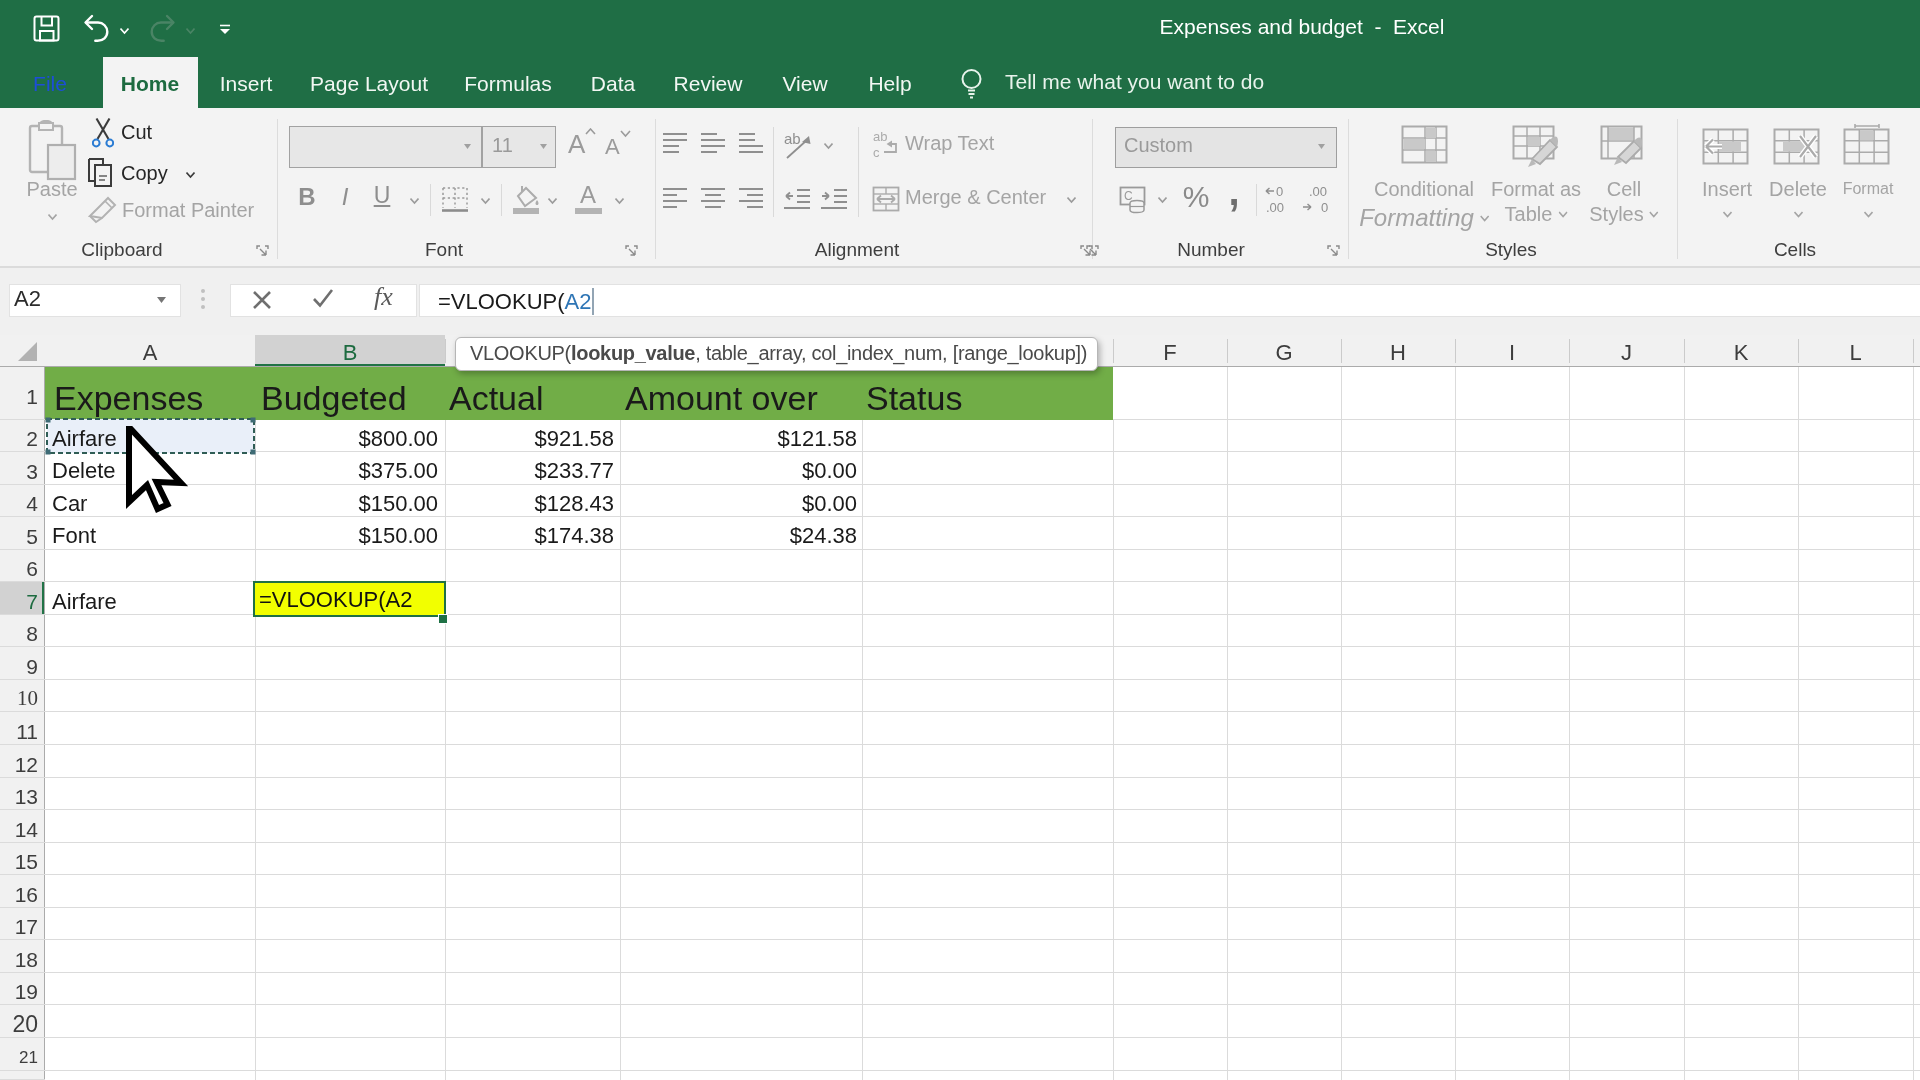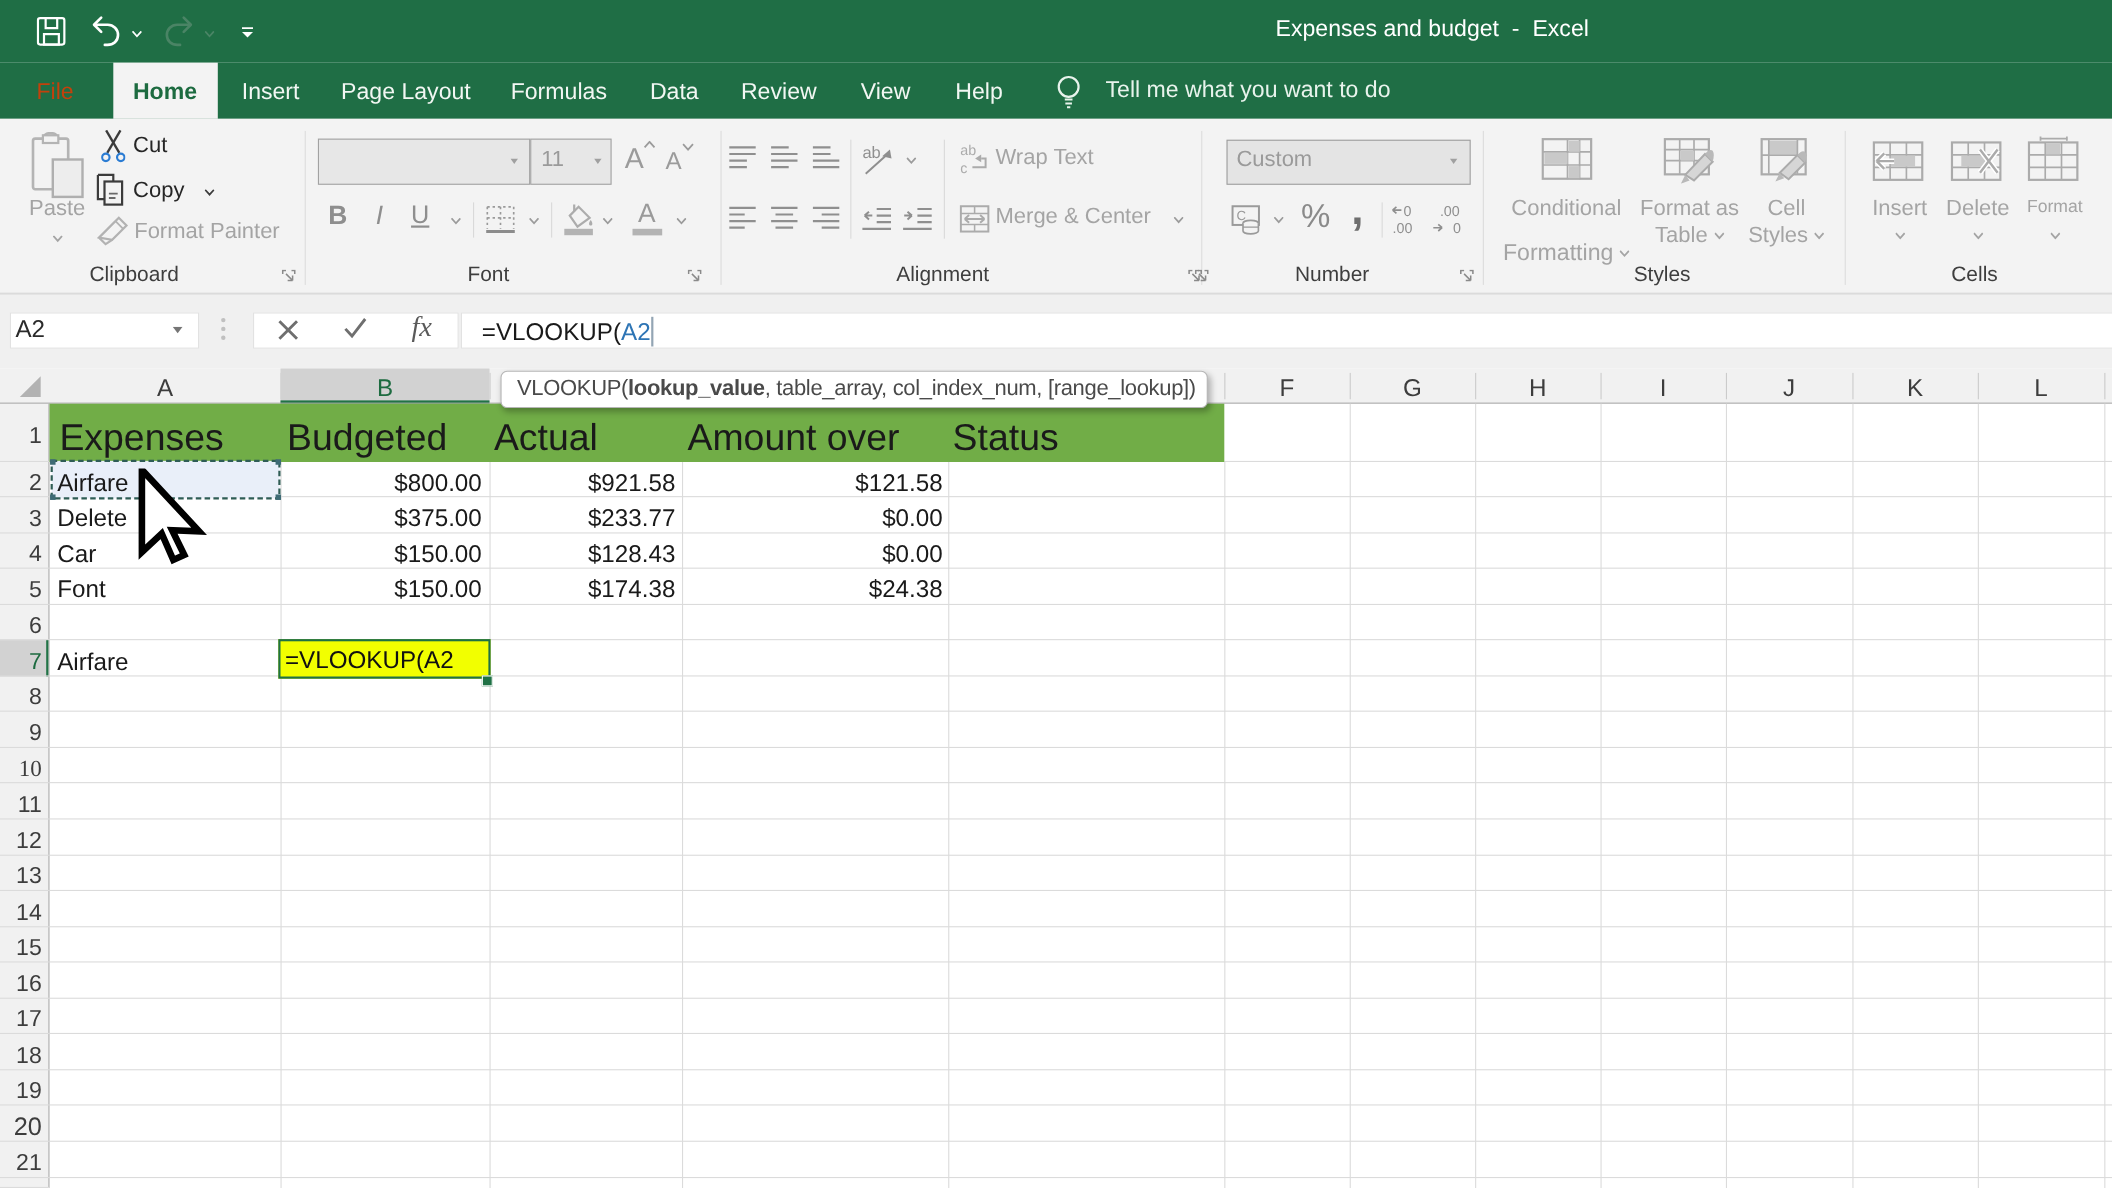--- a/index.html
+++ b/index.html
@@ -26,21 +26,21 @@
 <svg class="i" style="left:185.5px;top:27.5px" width="9" height="7">
       <polyline points="0.5,0.5 4.5,5.0 8.5,0.5" fill="none" stroke="#4A8465" stroke-width="1.6"></polyline>
     </svg>
 <svg class="i" style="left:219px;top:24px" width="12" height="12" viewBox="0 0 12 12">
 <line x1="1" y1="1.5" x2="11" y2="1.5" stroke="#fff" stroke-width="1.6"></line>
 <polygon points="1,5 11,5 6,10" fill="#fff"></polygon>
 </svg>
 <div class="t" style="left:1302px;top:16.2px;transform:translateX(-50%);font-family:'Liberation Sans',sans-serif;font-size:21px;color:#FFFFFF;font-weight:400;line-height:21px;">Expenses and budget&nbsp;&nbsp;-&nbsp;&nbsp;Excel</div>
 <div style="position:absolute;left:0px;top:57px;width:1920px;height:51px;background:#1F6E45;"></div>
 <div style="position:absolute;left:103px;top:57px;width:95px;height:51px;background:#F3F3F3;"></div>
-<div class="t" style="left:50px;top:73.2px;transform:translateX(-50%);font-family:'Liberation Sans',sans-serif;font-size:21px;color:#c2410c;font-weight:400;line-height:21px;">File</div>
+<div class="t" style="left:50px;top:73.2px;transform:translateX(-50%);font-family:'Liberation Sans',sans-serif;font-size:21px;color:#1d4ed8;font-weight:400;line-height:21px;">File</div>
 <div class="t" style="left:150px;top:73.2px;transform:translateX(-50%);font-family:'Liberation Sans',sans-serif;font-size:21px;color:#1D6B40;font-weight:600;line-height:21px;">Home</div>
 <div class="t" style="left:246px;top:73.2px;transform:translateX(-50%);font-family:'Liberation Sans',sans-serif;font-size:21px;color:#F2F7F3;font-weight:400;line-height:21px;">Insert</div>
 <div class="t" style="left:369px;top:73.2px;transform:translateX(-50%);font-family:'Liberation Sans',sans-serif;font-size:21px;color:#F2F7F3;font-weight:400;line-height:21px;">Page Layout</div>
 <div class="t" style="left:508px;top:73.2px;transform:translateX(-50%);font-family:'Liberation Sans',sans-serif;font-size:21px;color:#F2F7F3;font-weight:400;line-height:21px;">Formulas</div>
 <div class="t" style="left:613px;top:73.2px;transform:translateX(-50%);font-family:'Liberation Sans',sans-serif;font-size:21px;color:#F2F7F3;font-weight:400;line-height:21px;">Data</div>
 <div class="t" style="left:708px;top:73.2px;transform:translateX(-50%);font-family:'Liberation Sans',sans-serif;font-size:21px;color:#F2F7F3;font-weight:400;line-height:21px;">Review</div>
 <div class="t" style="left:805px;top:73.2px;transform:translateX(-50%);font-family:'Liberation Sans',sans-serif;font-size:21px;color:#F2F7F3;font-weight:400;line-height:21px;">View</div>
 <div class="t" style="left:890px;top:73.2px;transform:translateX(-50%);font-family:'Liberation Sans',sans-serif;font-size:21px;color:#F2F7F3;font-weight:400;line-height:21px;">Help</div>
 <svg class="i" style="left:960px;top:68px" width="24" height="32" viewBox="0 0 24 32">
 <circle cx="11.5" cy="11" r="9" fill="none" stroke="#E8F3EC" stroke-width="2"></circle>
@@ -296,21 +296,21 @@
       <rect x="1.5" y="1.5" width="40" height="32" fill="none" stroke="#ABABAB" stroke-width="2"></rect>
 <rect x="8" y="3" width="26" height="12" fill="#C9C9C9"></rect>
 <line x1="1.5" y1="16" x2="42" y2="16" stroke="#ABABAB" stroke-width="1.5"></line>
 <line x1="8" y1="1.5" x2="8" y2="33" stroke="#ABABAB" stroke-width="1.5"></line>
 <line x1="34" y1="1.5" x2="34" y2="33" stroke="#ABABAB" stroke-width="1.5"></line>
 <path d="M18 32 L34 16 L41 23 L26 38 Z" fill="#D6D6D6" stroke="#ABABAB" stroke-width="1.8"></path>
 <path d="M34 16 q4 -5 7 -3 q2 3 0 10 Z" fill="#B9B9B9"></path>
 <path d="M18 32 l-4 8 8 -3 Z" fill="#B9B9B9"></path>
     </svg>
 <div class="t" style="left:1424px;top:178.8px;transform:translateX(-50%);font-family:'Liberation Sans',sans-serif;font-size:20px;color:#A4A4A4;font-weight:400;line-height:20px;">Conditional</div>
-<div class="t" style="left:1424px;top:220px;transform:translateX(-50%);font-size:21px;color:#A4A4A4;line-height:20px;display:flex;align-items:center;gap:6px;">Formatting<svg width="9" height="7">
+<div class="t" style="left:1424px;top:208px;transform:translateX(-50%);font-size:24px;color:#A4A4A4;line-height:20px;display:flex;align-items:center;gap:6px;font-style:italic;">Formatting<svg width="9" height="7">
         <polyline points="0.5,1 4.5,5.5 8.5,1" fill="none" stroke="#A4A4A4" stroke-width="1.6"></polyline>
       </svg></div>
 <div class="t" style="left:1536px;top:178.8px;transform:translateX(-50%);font-family:'Liberation Sans',sans-serif;font-size:20px;color:#A4A4A4;font-weight:400;line-height:20px;">Format as</div>
 <div class="t" style="left:1536px;top:204px;transform:translateX(-50%);font-size:20px;color:#A4A4A4;line-height:20px;display:flex;align-items:center;gap:6px;">Table<svg width="9" height="7">
         <polyline points="0.5,1 4.5,5.5 8.5,1" fill="none" stroke="#A4A4A4" stroke-width="1.6"></polyline>
       </svg></div>
 <div class="t" style="left:1624px;top:178.8px;transform:translateX(-50%);font-family:'Liberation Sans',sans-serif;font-size:20px;color:#A4A4A4;font-weight:400;line-height:20px;">Cell</div>
 <div class="t" style="left:1624px;top:204px;transform:translateX(-50%);font-size:20px;color:#A4A4A4;line-height:20px;display:flex;align-items:center;gap:6px;">Styles<svg width="9" height="7">
         <polyline points="0.5,1 4.5,5.5 8.5,1" fill="none" stroke="#A4A4A4" stroke-width="1.6"></polyline>
       </svg></div>
@@ -445,21 +445,21 @@
 <div class="t" style="right:1882px;top:883.7px;font-family:'Liberation Sans',sans-serif;font-size:21px;color:#3D3D3D;font-weight:400;line-height:21px;">16</div>
 <div style="position:absolute;left:0px;top:906.75px;width:45px;height:1px;background:#DBDBDB;"></div>
 <div class="t" style="right:1882px;top:916.3px;font-family:'Liberation Sans',sans-serif;font-size:21px;color:#3D3D3D;font-weight:400;line-height:21px;">17</div>
 <div style="position:absolute;left:0px;top:939.3px;width:45px;height:1px;background:#DBDBDB;"></div>
 <div class="t" style="right:1882px;top:948.8px;font-family:'Liberation Sans',sans-serif;font-size:21px;color:#3D3D3D;font-weight:400;line-height:21px;">18</div>
 <div style="position:absolute;left:0px;top:971.8499999999999px;width:45px;height:1px;background:#DBDBDB;"></div>
 <div class="t" style="right:1882px;top:981.4px;font-family:'Liberation Sans',sans-serif;font-size:21px;color:#3D3D3D;font-weight:400;line-height:21px;">19</div>
 <div style="position:absolute;left:0px;top:1004.4px;width:45px;height:1px;background:#DBDBDB;"></div>
 <div class="t" style="right:1882px;top:1013.9px;font-family:'Liberation Sans',sans-serif;font-size:23px;color:#3D3D3D;font-weight:400;line-height:21px;">20</div>
 <div style="position:absolute;left:0px;top:1036.9499999999998px;width:45px;height:1px;background:#DBDBDB;"></div>
-<div class="t" style="right:1882px;top:1046.5px;font-family:'Liberation Sans',sans-serif;font-size:21px;color:#3D3D3D;font-weight:400;line-height:21px;">21</div>
+<div class="t" style="right:1882px;top:1046.5px;font-family:'Liberation Sans',sans-serif;font-size:17px;color:#3D3D3D;font-weight:400;line-height:21px;">21</div>
 <div style="position:absolute;left:0px;top:1069.5px;width:45px;height:1px;background:#DBDBDB;"></div>
 <div style="position:absolute;left:0px;top:1079px;width:45px;height:1px;background:#DBDBDB;"></div>
 <div style="position:absolute;left:255px;top:419.5px;width:1px;height:660.5px;background:#DBDBDB;"></div>
 <div style="position:absolute;left:445px;top:419.5px;width:1px;height:660.5px;background:#DBDBDB;"></div>
 <div style="position:absolute;left:620px;top:419.5px;width:1px;height:660.5px;background:#DBDBDB;"></div>
 <div style="position:absolute;left:862px;top:419.5px;width:1px;height:660.5px;background:#DBDBDB;"></div>
 <div style="position:absolute;left:1113px;top:419.5px;width:1px;height:660.5px;background:#DBDBDB;"></div>
 <div style="position:absolute;left:1227px;top:367px;width:1px;height:713px;background:#DBDBDB;"></div>
 <div style="position:absolute;left:1341px;top:367px;width:1px;height:713px;background:#DBDBDB;"></div>
 <div style="position:absolute;left:1455px;top:367px;width:1px;height:713px;background:#DBDBDB;"></div>

